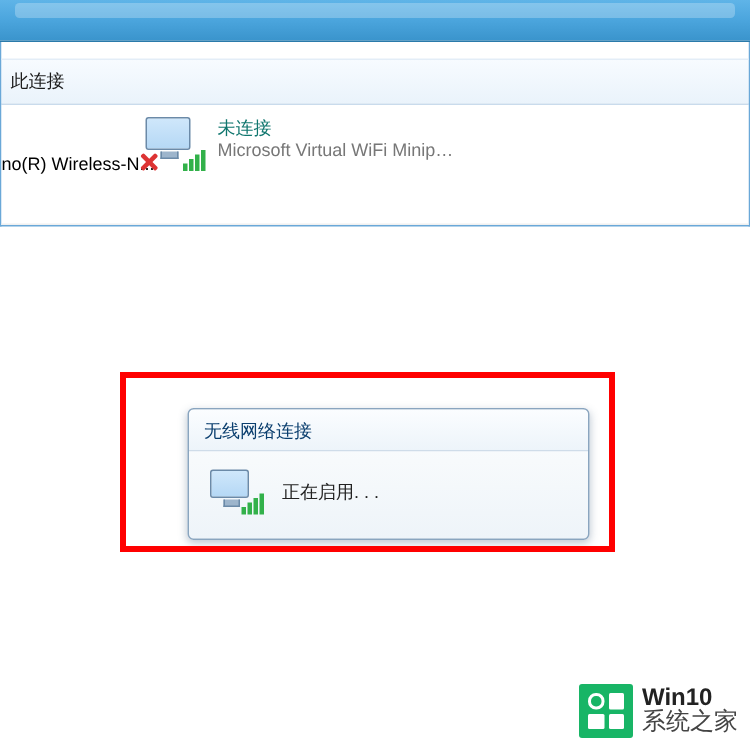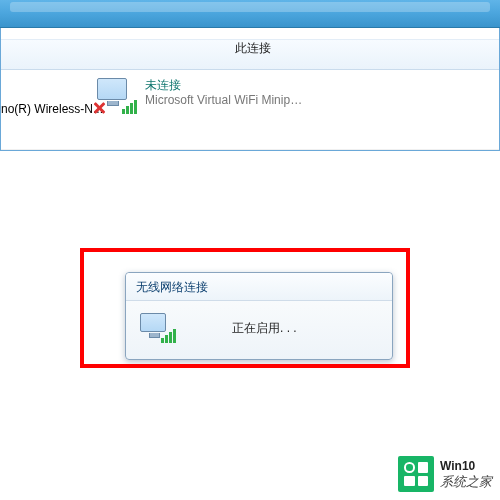--- a/index.html
+++ b/index.html
@@ -33,21 +33,20 @@
       border-bottom: 1px solid #e3edf7;
     }
     .toolbar {
       height: 30px;
       background: linear-gradient(to bottom, #f7fbff 0%, #eaf3fb 100%);
       border-bottom: 1px solid #c9dbec;
       display: flex; align-items: center;
       padding-left: 6px;
       color: #1a1a1a;
       gap: 24px;
-      flex-direction: column;
     }
     .toolbar span { cursor: default; }
     .content {
       display: flex;
       height: 80px;
       border-bottom: 1px solid #f0f0f0;
       background: #fff;
     }
     .adapter {
       display: flex; align-items: flex-start;
@@ -120,36 +119,36 @@
       background: linear-gradient(to bottom, #fbfdff, #edf4fa);
       border-radius: 4px 4px 0 0;
     }
     .dialog-body {
       display: flex; align-items: center;
       gap: 10px; padding: 10px 12px 14px 12px;
     }
     .dialog-body .adapter-icon { width: 40px; height: 34px; }
     .dialog-body .monitor { width: 26px; height: 19px; }
     .dialog-body .monitor::after { left: 8px; top: 19px; width: 9px; }
-    .dialog-msg { color: #222; margin-left: 44px; }
+    .dialog-msg { color: #222; }
 
     .watermark {
       position: absolute; right: 8px; bottom: 8px;
       display: flex; align-items: center; gap: 6px;
     }
     .wm-logo {
       width: 36px; height: 36px; background: #18b566;
       display: grid; grid-template-columns: 1fr 1fr; grid-template-rows: 1fr 1fr;
       gap: 3px; padding: 6px; border-radius: 2px;
     }
     .wm-logo i { background: #fff; border-radius: 1px; }
     .wm-logo i:nth-child(1){ background: transparent; border: 2px solid #fff; border-radius: 50%; }
     .wm-text { line-height: 16px; }
-    .wm-top { font-size: 12px; font-weight: bold; color: #222; }
-    .wm-bot { font-size: 13px; color: #444; font-style: italic; }
+    .wm-top { font-size: 16px; font-weight: bold; color: #222; }
+    .wm-bot { font-size: 16px; color: #444; }
   </style>
 </head>
 <body>
 
 <div class="titlebar">
   <div class="titlebar-glass"></div>
 </div>
 
 <div class="window-inner">
   <div class="whitebar"></div>

